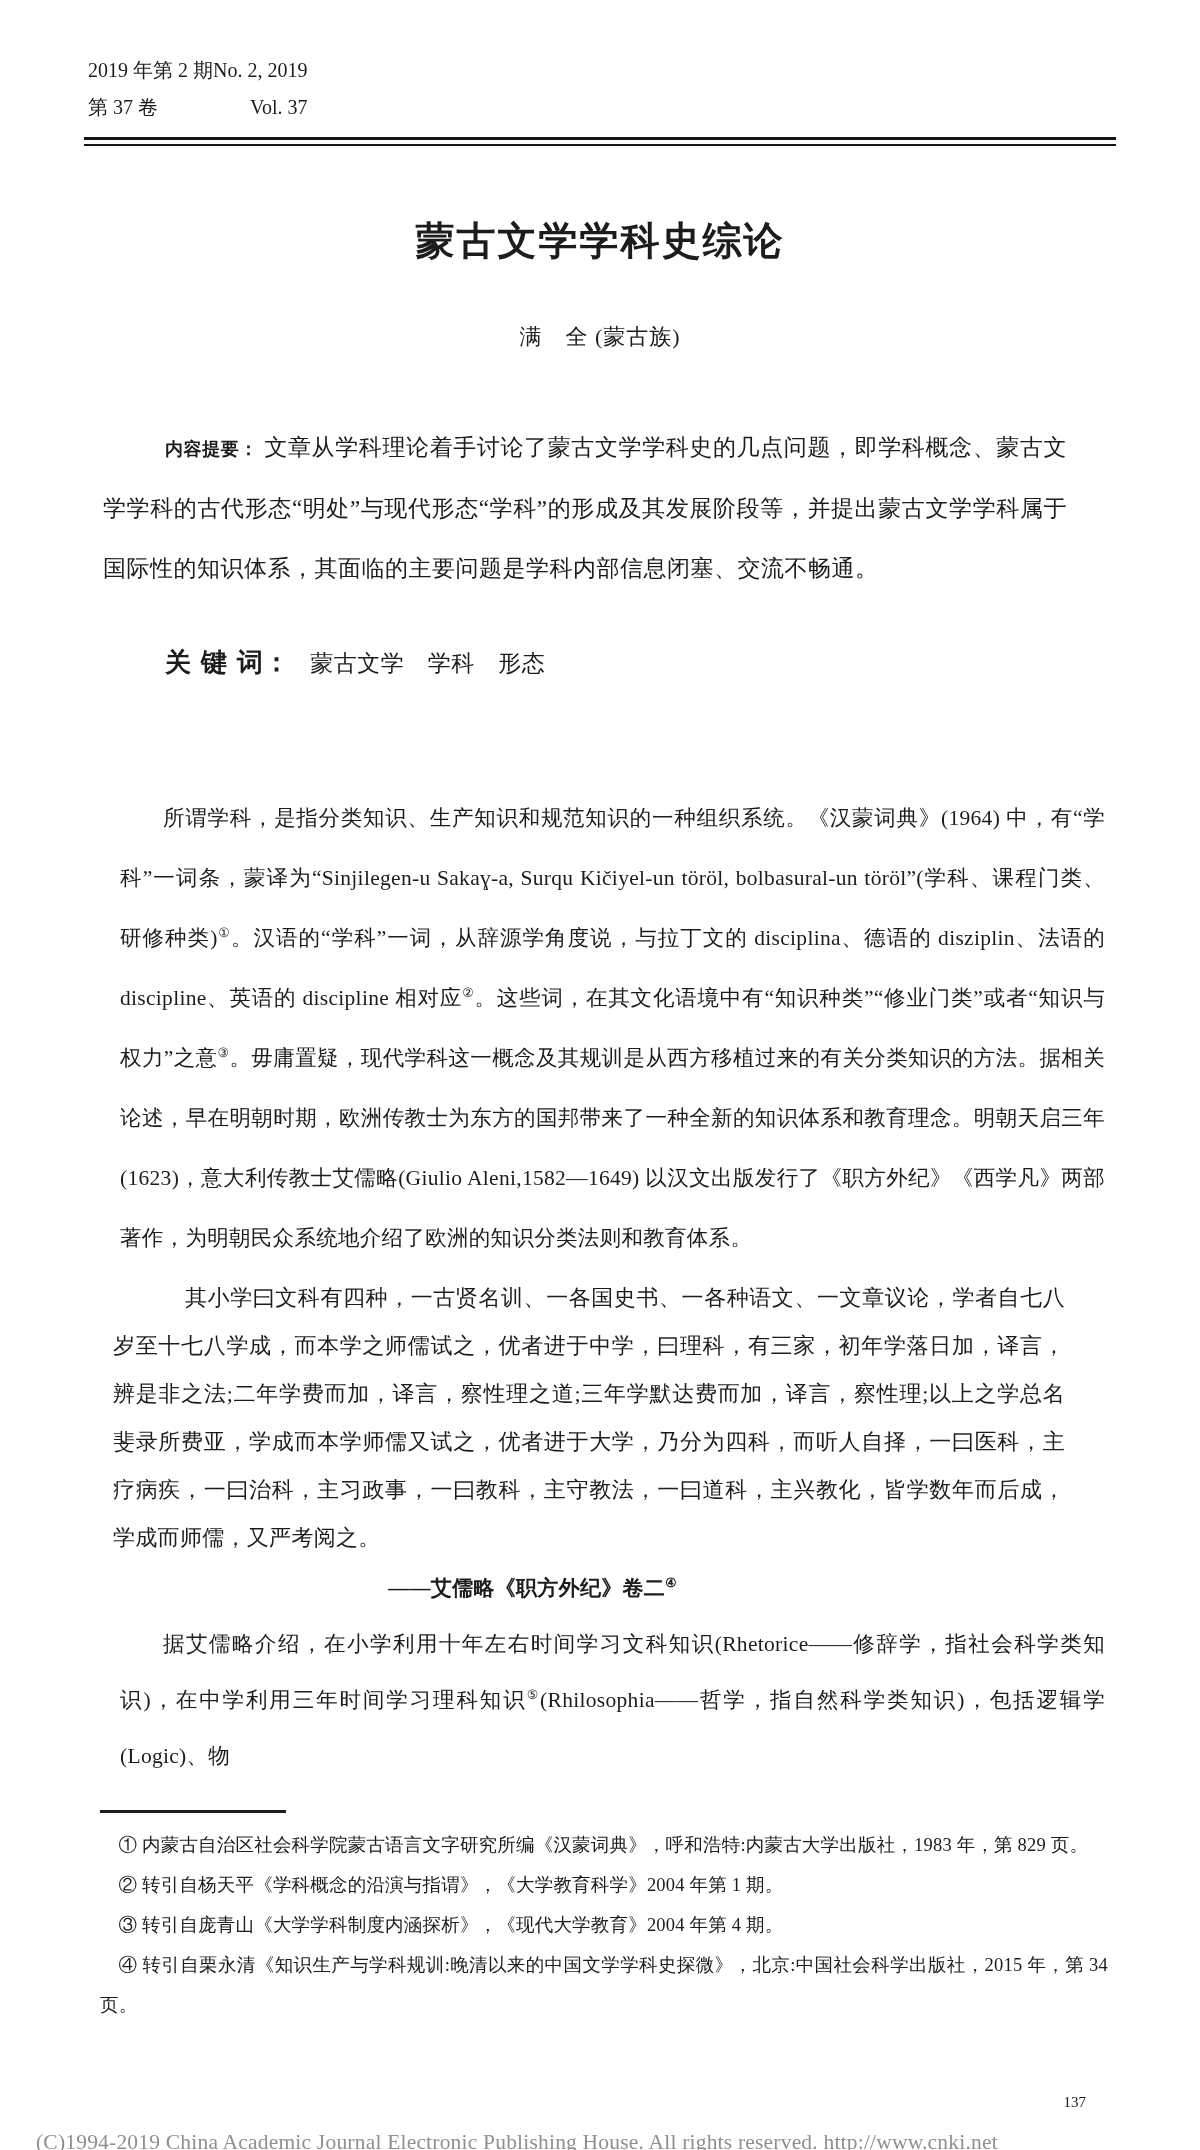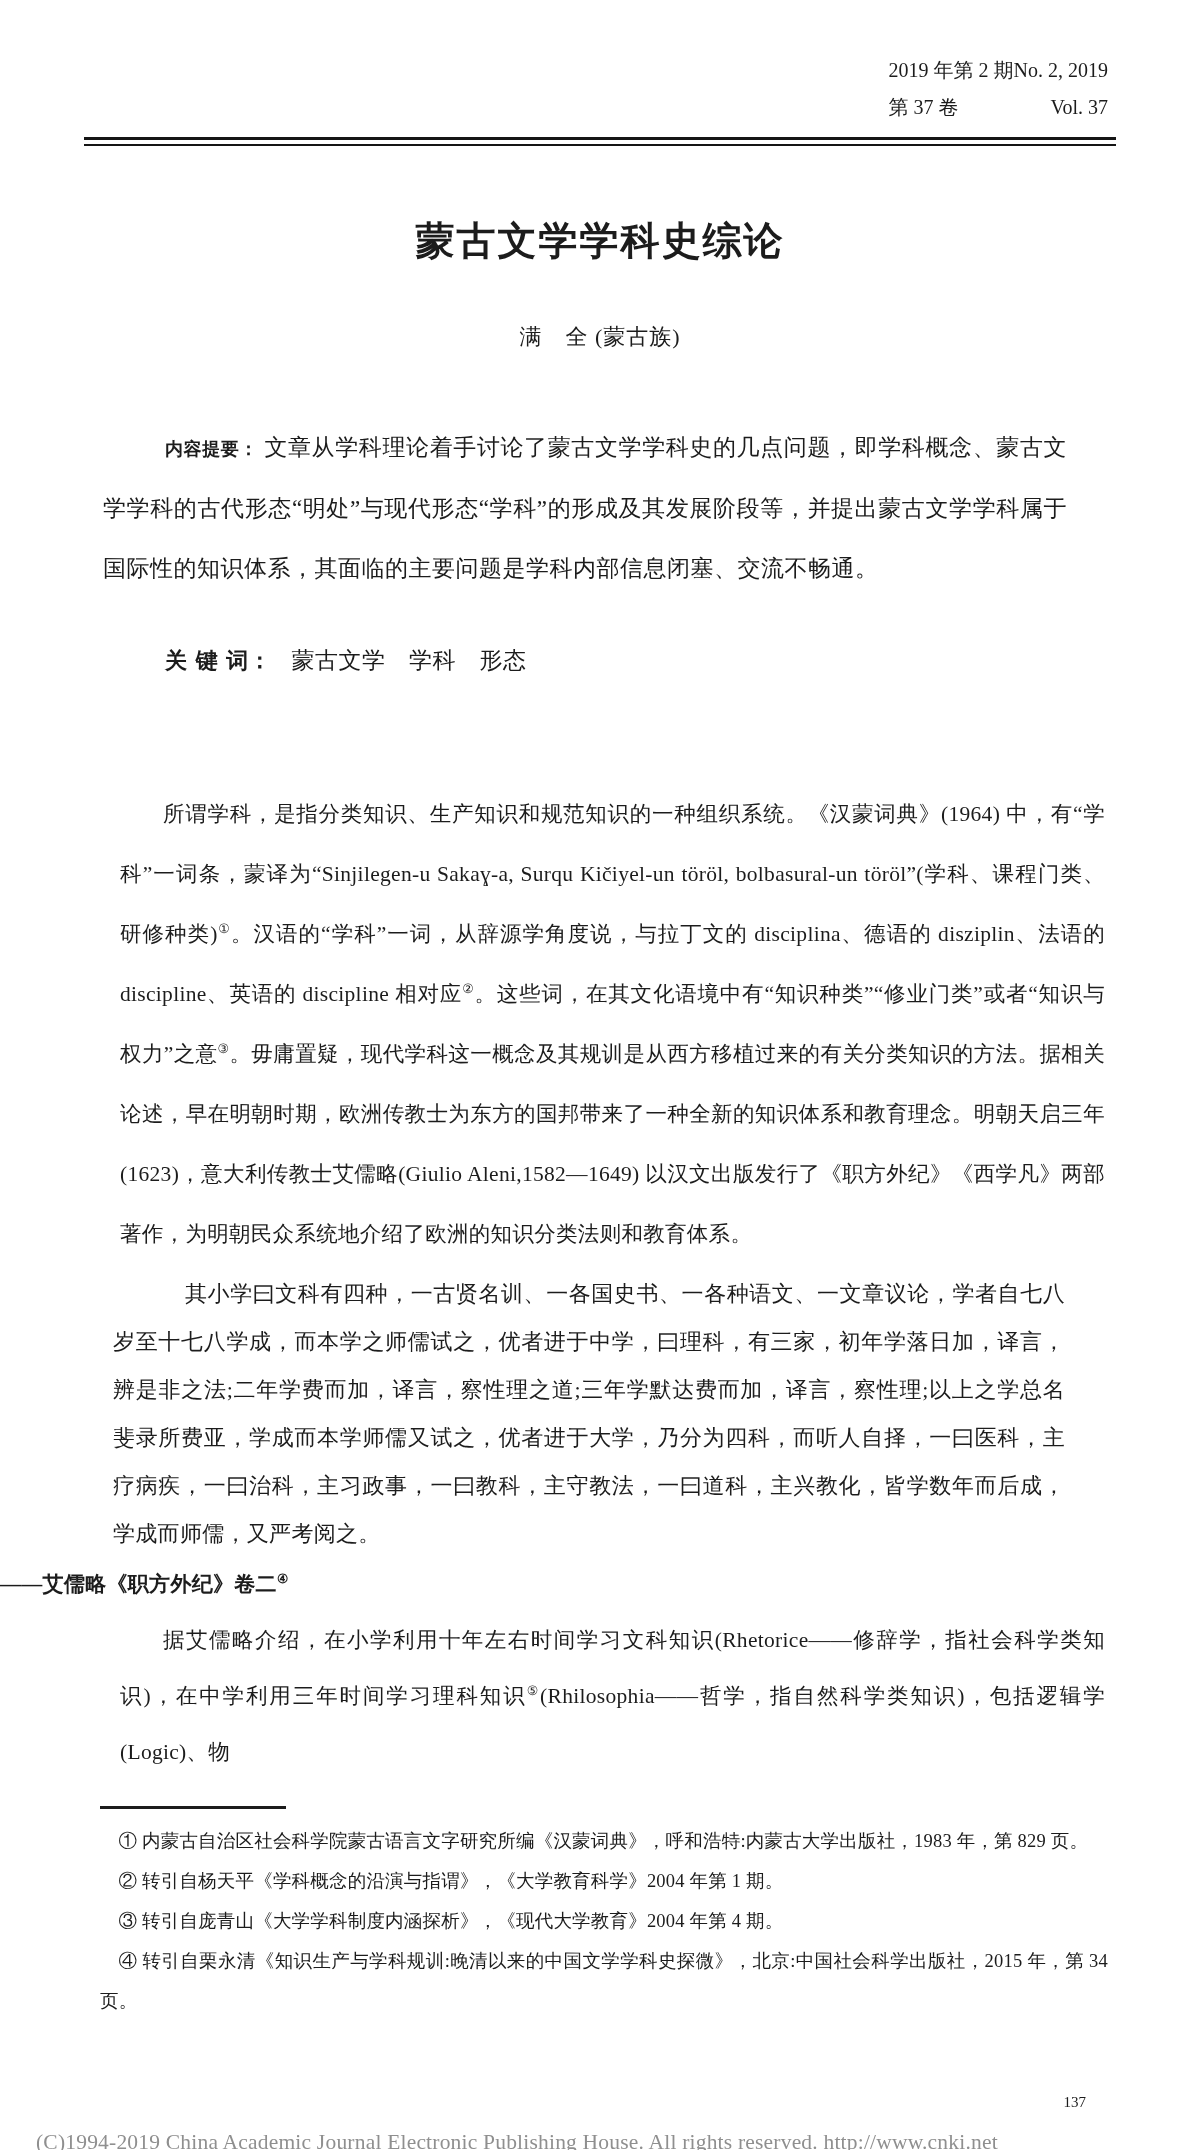--- a/index.html
+++ b/index.html
@@ -8,21 +8,21 @@
     background:#ffffff;
     color:#1c1c1c;
     font-family:"Liberation Serif","DejaVu Serif",serif;
     overflow:hidden;
     position:relative;
   }
   .page{width:1200px;height:2150px;position:relative;}
 
   
   .header-row{
-    display:flex;justify-content:flex-end;align-items:flex-start;
+    display:flex;justify-content:flex-start;align-items:flex-start;
     margin:52px 92px 0 88px;
   }
   .header-col{font-size:20px;line-height:37px;white-space:nowrap;}
   .header-col.left{text-align:left;}
   .header-col.right{text-align:right;}
   .header-center{text-align:center;}
   .journal-zh{
     font-size:31px;line-height:40px;font-weight:bold;font-style:italic;
     letter-spacing:7px;font-family:"DejaVu Serif",serif;
   }
@@ -46,37 +46,37 @@
   .abstract{
     margin:66px 133px 0 103px;
     font-size:23px;line-height:60px;
     text-align:justify;text-indent:62px;letter-spacing:0.5px;
   }
   .abstract .lbl{font-weight:bold;font-family:"DejaVu Sans","Liberation Sans",sans-serif;font-size:18px;}
   .keywords{
     margin:46px 133px 0 165px;
     font-size:23px;letter-spacing:0.5px;
   }
-  .keywords .lbl{font-weight:bold;font-family:"DejaVu Sans","Liberation Sans",sans-serif;font-size:22px;margin-right:14px;}
+  .keywords .lbl{font-weight:bold;font-family:"DejaVu Sans","Liberation Sans",sans-serif;font-size:26px;margin-right:14px;}
 
   
   .body-para{
     margin:0 95px 0 120px;
     font-size:21.5px;line-height:60px;
     text-align:justify;text-indent:2em;letter-spacing:0.3px;
   }
   .body-para.first{margin-top:108px;}
   .quote-block{
     margin:6px 135px 0 113px;
     font-size:22px;line-height:48px;font-weight:normal;
     text-align:justify;text-indent:72px;letter-spacing:0.3px;
   }
   .quote-attribution{
     margin:12px 135px 0 0;
-    text-align:left;font-size:21px;font-weight:bold;letter-spacing:0.3px;
+    text-align:center;font-size:21px;font-weight:bold;letter-spacing:0.3px;
   }
   .body-para.second{margin-top:14px;line-height:56px;}
 
   sup{font-size:0.6em;vertical-align:super;line-height:0;}
 
   
   .fn-divider{
     margin:26px 0 0 100px;width:186px;
     border-top:3px solid #1c1c1c;height:0;
   }

